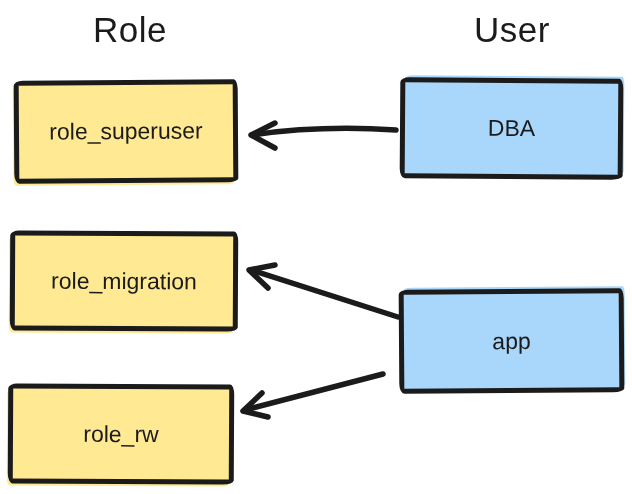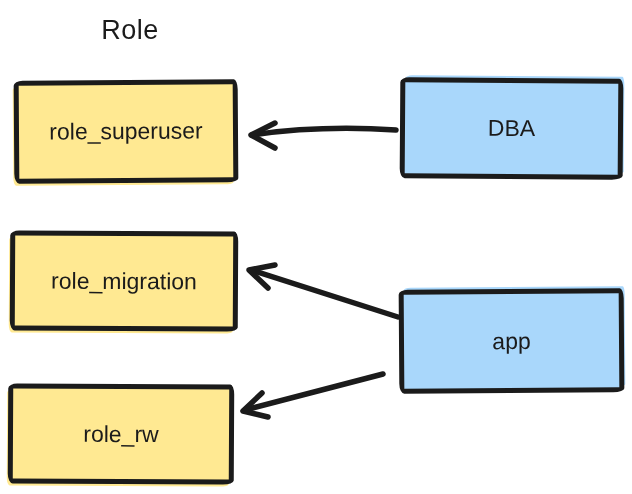--- a/index.html
+++ b/index.html
@@ -12,21 +12,21 @@
     position: relative;
     width: 632px;
     height: 494px;
     background: #ffffff;
     overflow: hidden;
     color: #1b1b1b;
   }
   .col-header {
     position: absolute;
     top: 10px;
-    font-size: 27px;
+    font-size: 35px;
     line-height: 40px;
     text-align: center;
     color: #1b1b1b;
     letter-spacing: 0.5px;
   }
   #header-role { left: 55px; width: 150px; }
   #header-user { left: 437px; width: 150px; }
 
   .node {
     position: absolute;
@@ -69,20 +69,21 @@
     stroke-linejoin: round;
   }
 </style>
 </head>
 <body>
 
 <div class="canvas">
 
   <div class="col-header" id="header-role">Role</div>
 
+  <div class="col-header" id="header-user">User</div>
 
   <div class="node role" id="node-role-superuser">
     <span>role_superuser</span>
   </div>
 
   <div class="node user" id="node-dba">
     <span>DBA</span>
   </div>
 
   <div class="node role" id="node-role-migration">

